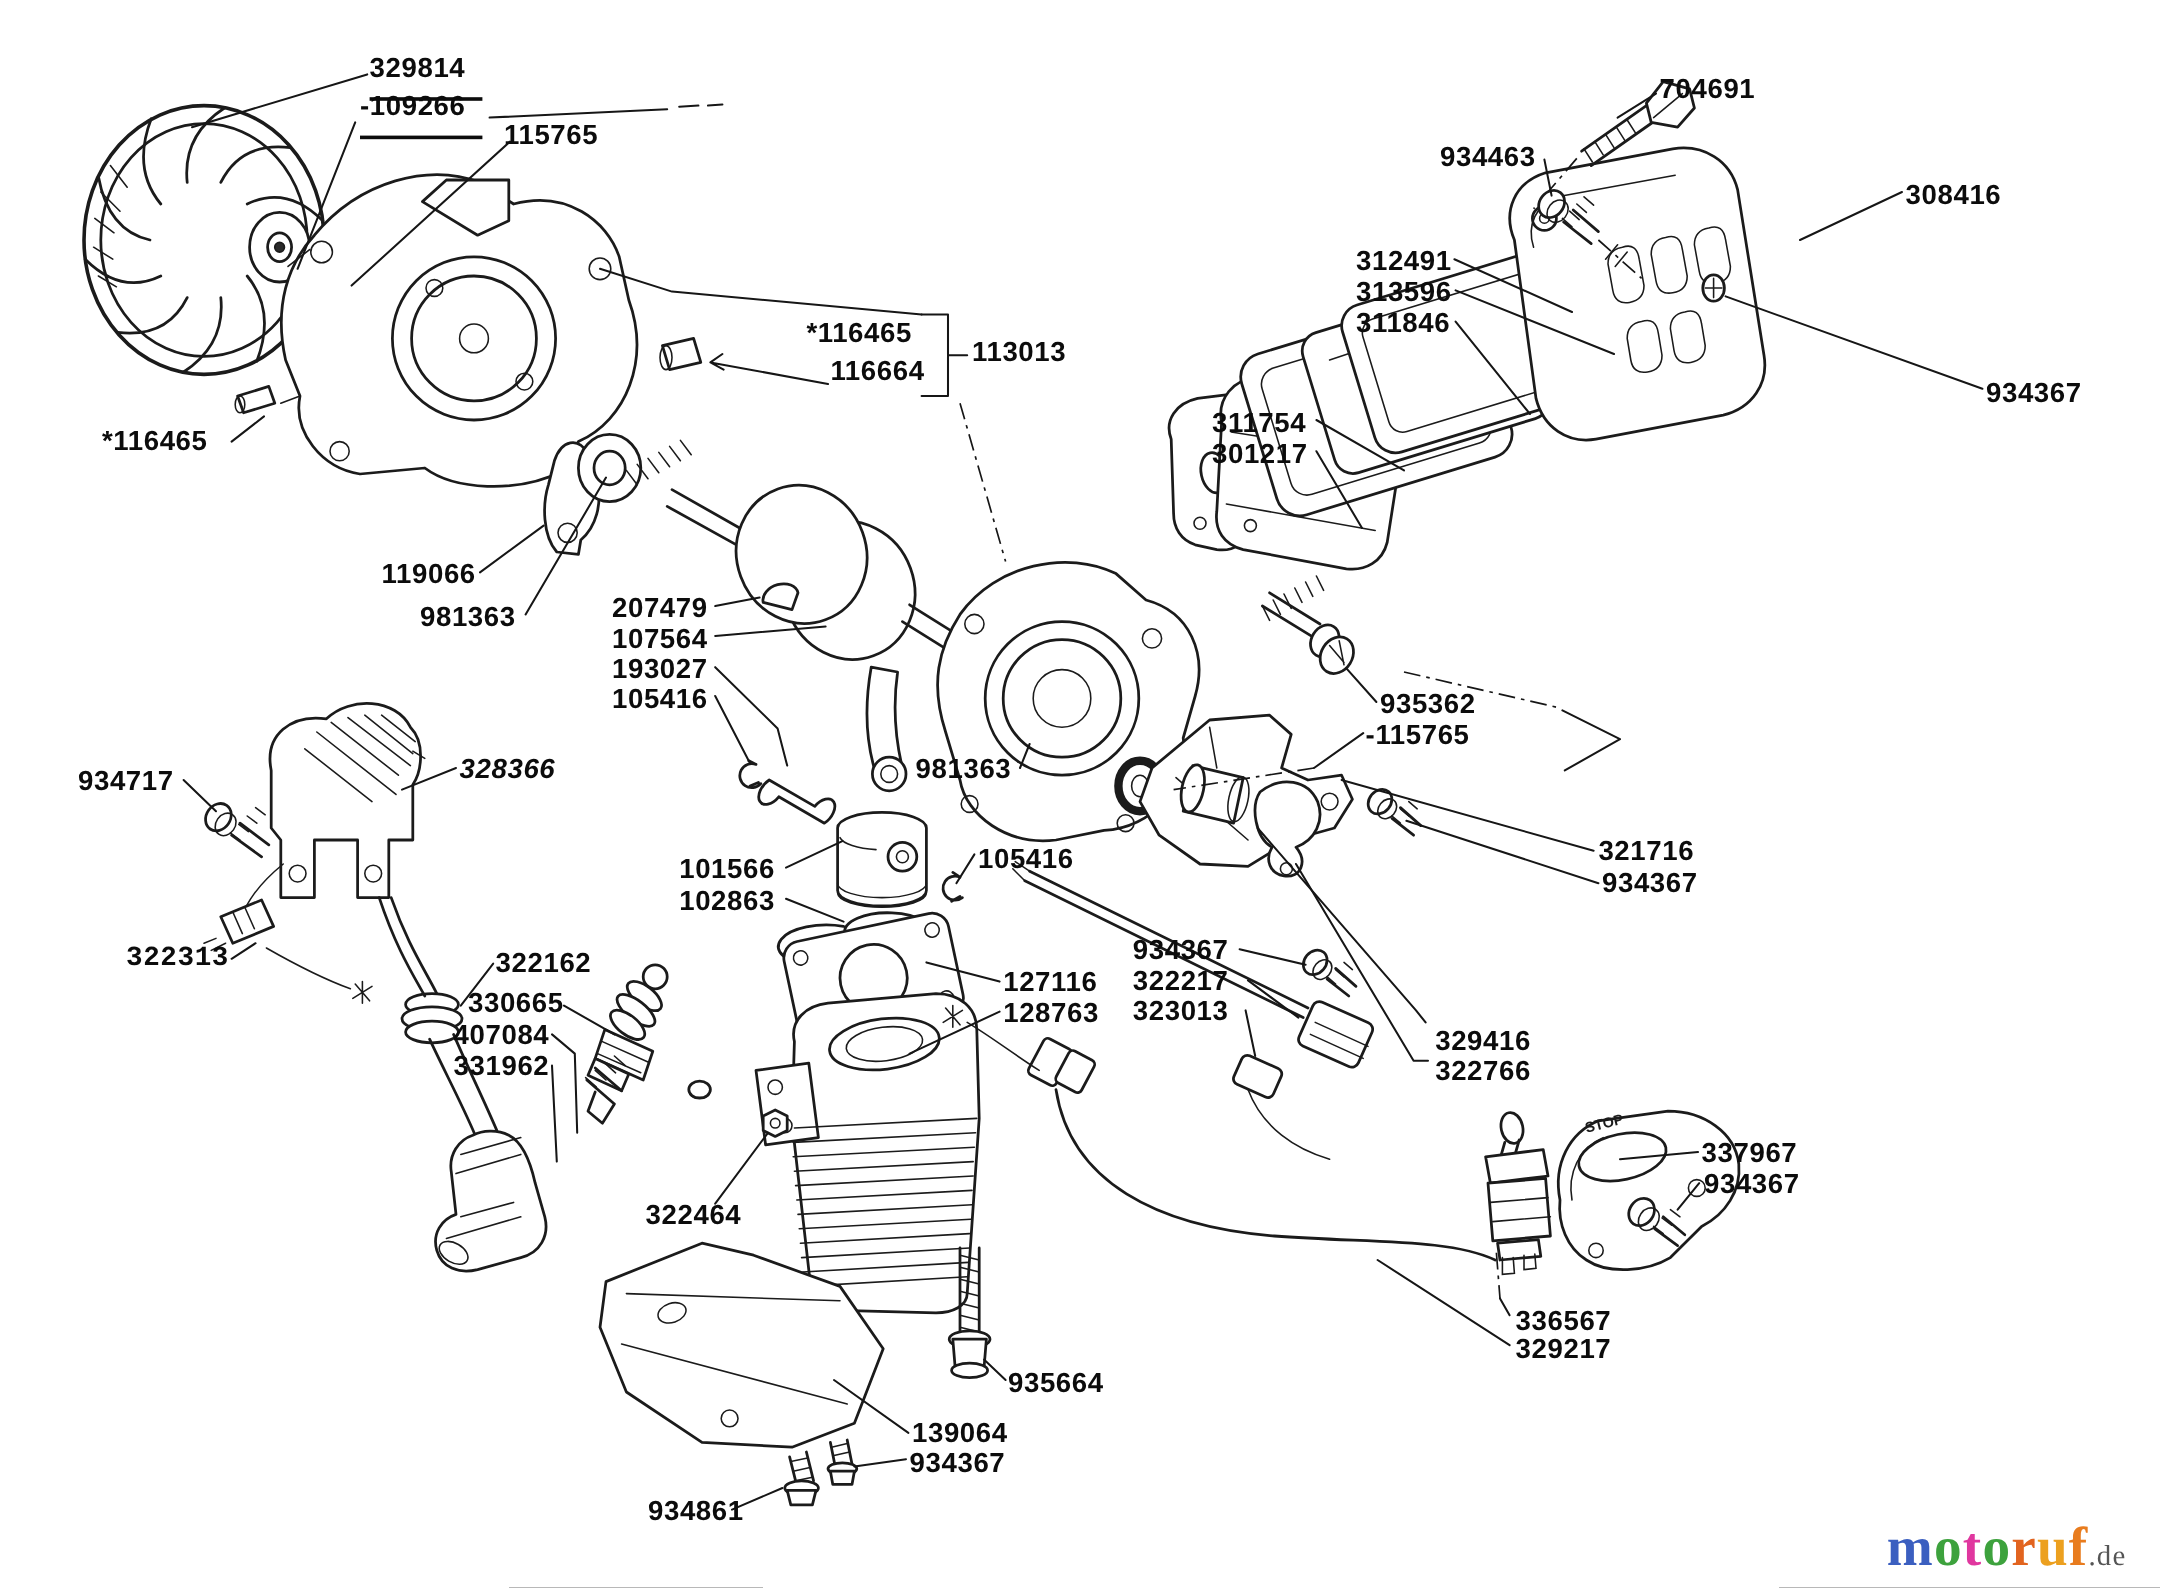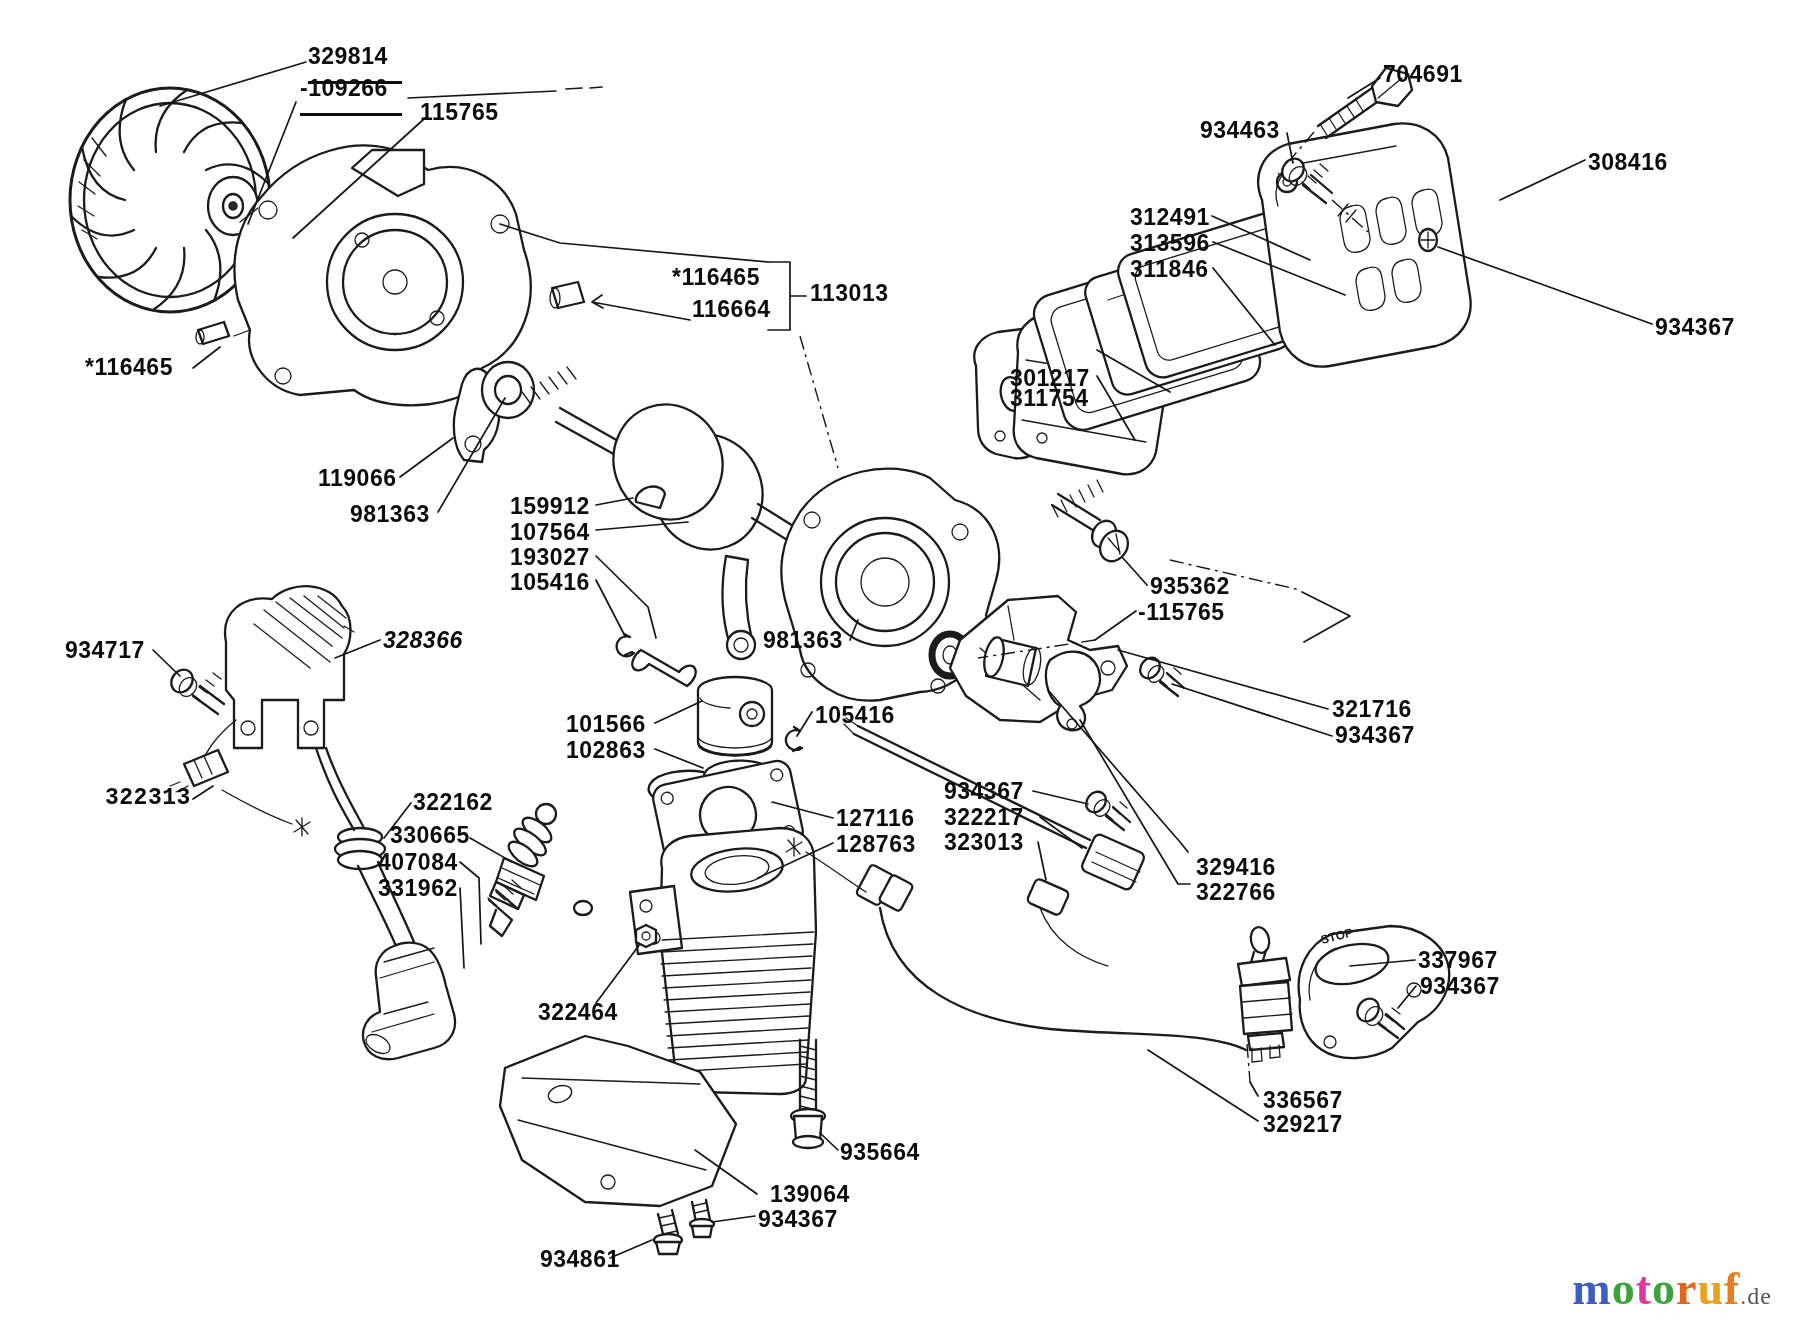--- a/index.html
+++ b/index.html
@@ -458,25 +458,25 @@
       <div class="plabel" style="left: 692px; top: 297px;">116664</div>
       <div class="plabel" style="left: 810px; top: 281px;">113013</div>
       <div class="plabel" style="left: 85px; top: 355px;">*116465</div>
       <div class="plabel" style="left: 1383px; top: 62px;">704691</div>
       <div class="plabel" style="left: 1200px; top: 118px;">934463</div>
       <div class="plabel" style="left: 1588px; top: 150px;">308416</div>
       <div class="plabel" style="left: 1655px; top: 315px;">934367</div>
       <div class="plabel" style="left: 1130px; top: 205px;">312491</div>
       <div class="plabel" style="left: 1130px; top: 231px;">313596</div>
       <div class="plabel" style="left: 1130px; top: 257px;">311846</div>
-      <div class="plabel" style="left: 1010px; top: 340px; margin-top: 46px;">311754</div>
+      <div class="plabel" style="left: 1010px; top: 340px;">311754</div>
       <div class="plabel" style="left: 1010px; top: 366px;">301217</div>
       <div class="plabel" style="left: 318px; top: 466px;">119066</div>
       <div class="plabel" style="left: 350px; top: 502px;">981363</div>
-      <div class="plabel" style="left: 510px; top: 494px;">159912</div>
+      <div class="plabel" style="left: 510px; top: 494px;">207479</div>
       <div class="plabel" style="left: 510px; top: 520px;">107564</div>
       <div class="plabel" style="left: 510px; top: 545px;">193027</div>
       <div class="plabel" style="left: 510px; top: 570px;">105416</div>
       <div class="plabel" style="left: 1150px; top: 574px;">935362</div>
       <div class="plabel" style="left: 1138px; top: 600px;">-115765</div>
       <div class="plabel" style="left: 65px; top: 638px;">934717</div>
       <div class="plabel" style="left: 383px; top: 628px; font-style: italic;">328366</div>
       <div class="plabel" style="left: 763px; top: 628px;">981363</div>
       <div class="plabel" style="left: 566px; top: 712px;">101566</div>
       <div class="plabel" style="left: 566px; top: 738px;">102863</div>
@@ -494,21 +494,21 @@
       <div class="plabel" style="left: 1332px; top: 697px;">321716</div>
       <div class="plabel" style="left: 1335px; top: 723px;">934367</div>
       <div class="plabel" style="left: 1196px; top: 855px;">329416</div>
       <div class="plabel" style="left: 1196px; top: 880px;">322766</div>
       <div class="plabel" style="left: 1418px; top: 948px;">337967</div>
       <div class="plabel" style="left: 1420px; top: 974px;">934367</div>
       <div class="plabel" style="left: 1263px; top: 1088px;">336567</div>
       <div class="plabel" style="left: 1263px; top: 1112px;">329217</div>
       <div class="plabel" style="left: 538px; top: 1000px;">322464</div>
       <div class="plabel" style="left: 840px; top: 1140px;">935664</div>
-      <div class="plabel" style="left: 760px; top: 1182px; margin-left: 10px;">139064</div>
+      <div class="plabel" style="left: 760px; top: 1182px;">139064</div>
       <div class="plabel" style="left: 758px; top: 1207px;">934367</div>
       <div class="plabel" style="left: 540px; top: 1247px;">934861</div>
     </div>
 
 <div id="watermark">
   <span id="wm-letters"><span style="color: rgb(59, 95, 192);">m</span><span style="color: rgb(61, 162, 61);">o</span><span style="color: rgb(224, 55, 159);">t</span><span style="color: rgb(61, 162, 61);">o</span><span style="color: rgb(226, 100, 31);">r</span><span style="color: rgb(236, 160, 31);">u</span><span style="color: rgb(232, 124, 30);">f</span></span><span class="suffix" style="color: rgb(85, 85, 85);">.de</span>
 </div>
 
 </div>
 

